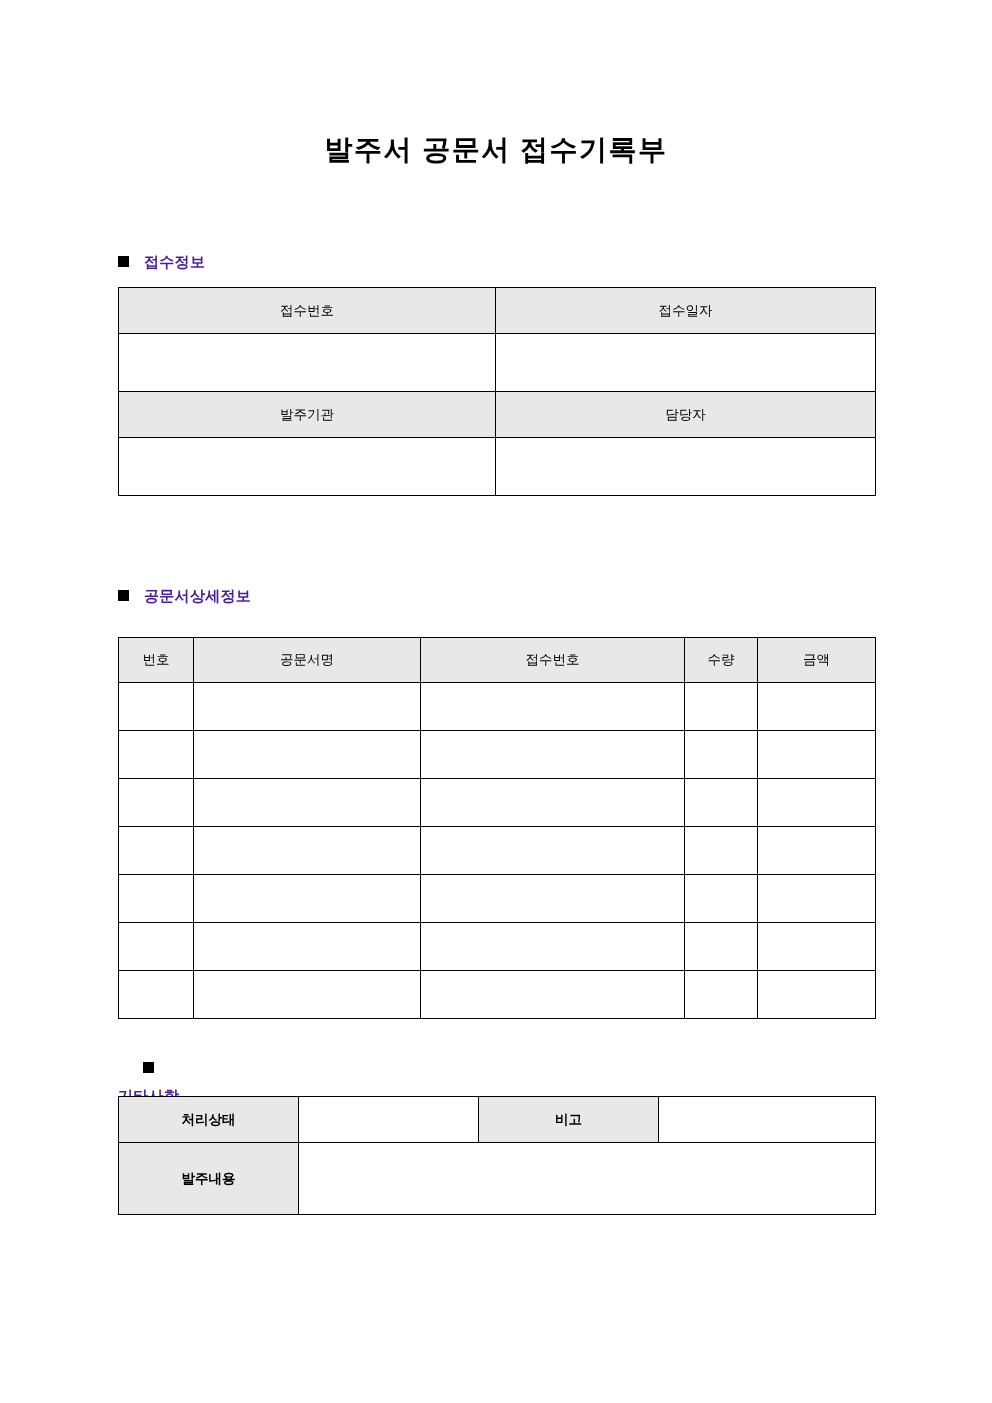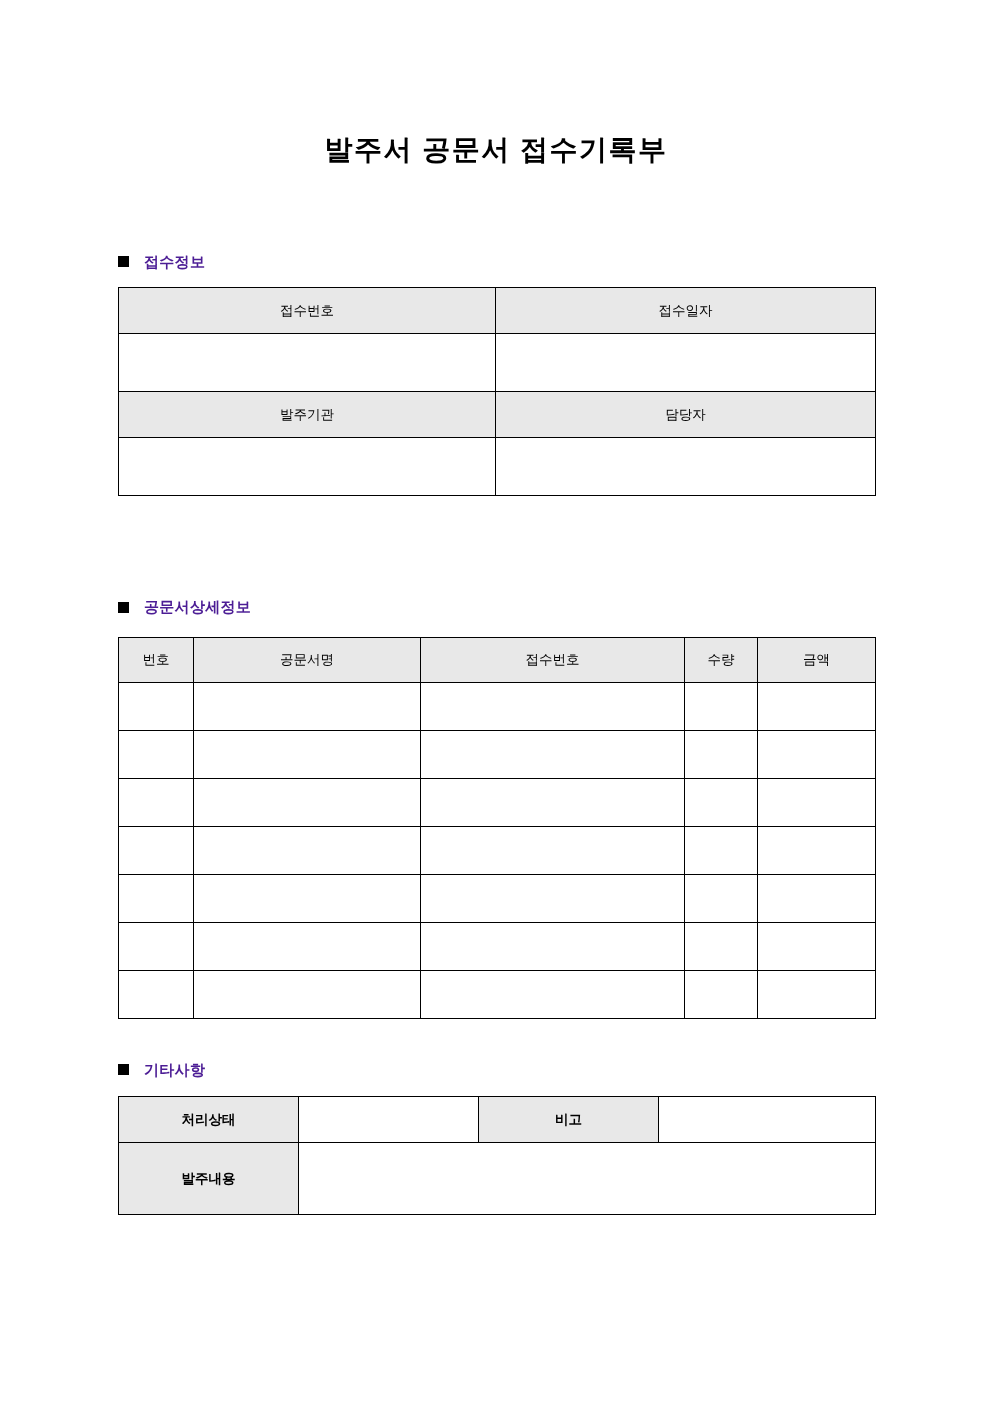--- a/index.html
+++ b/index.html
@@ -54,22 +54,22 @@
   }
   .bullet {
     display: inline-block;
     width: 11px;
     height: 11px;
     background: #000;
     flex: 0 0 auto;
   }
 
   #head-receipt   { top: 254px; }
-  #head-detail    { top: 600px; font-family: Liberation Serif, serif; }
-  #head-etc       { top: 1062px; }
+  #head-detail    { top: 588px; }
+  #head-etc       { top: 1062px; flex-direction: column; }
 
   
   table.form {
     position: absolute;
     left: 118px;
     border-collapse: collapse;
     table-layout: fixed;
     font-size: 13.5px;
     color: #000;
   }

